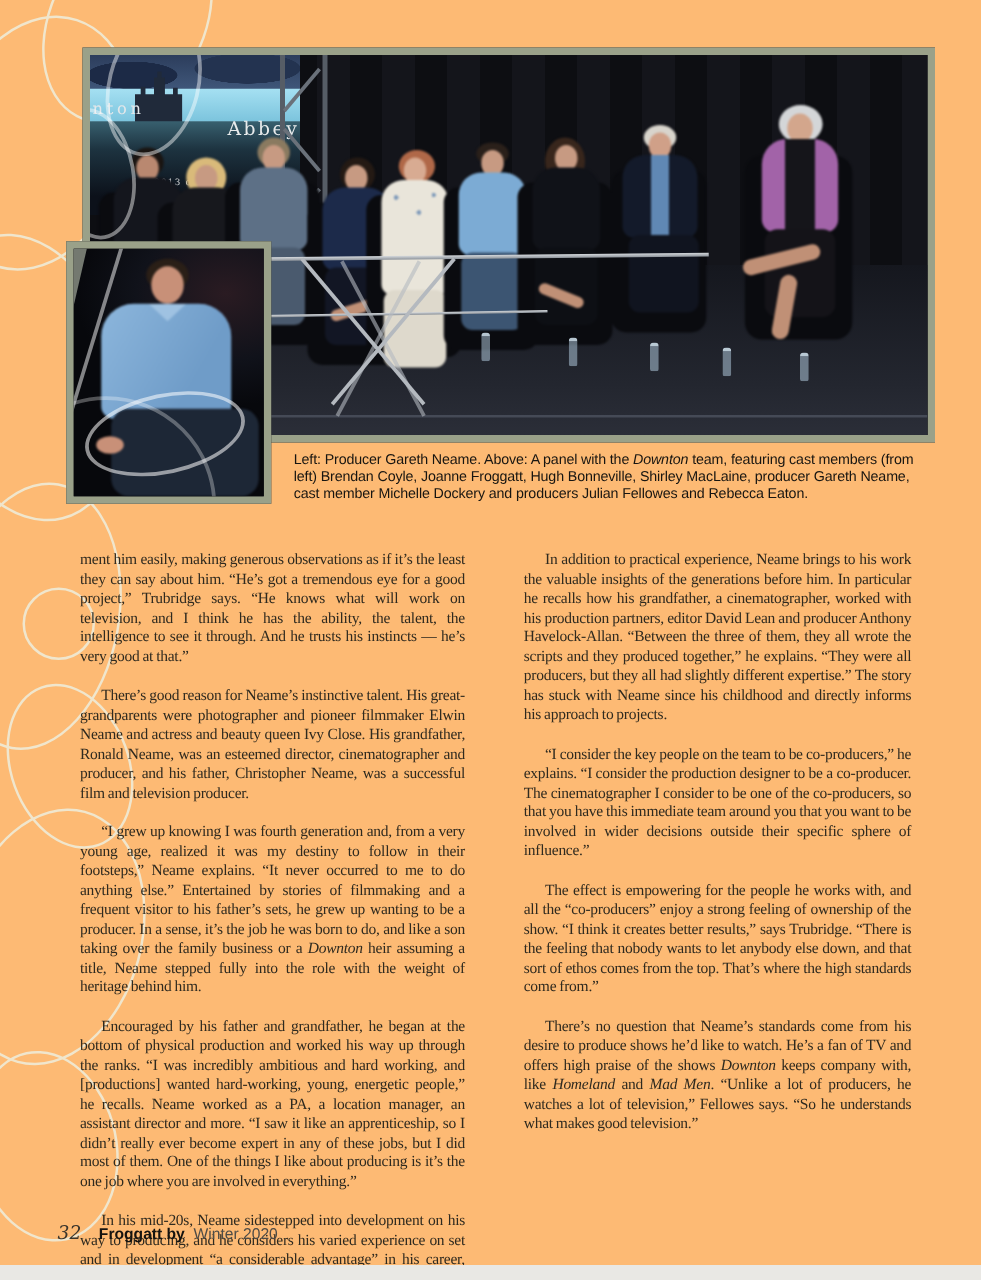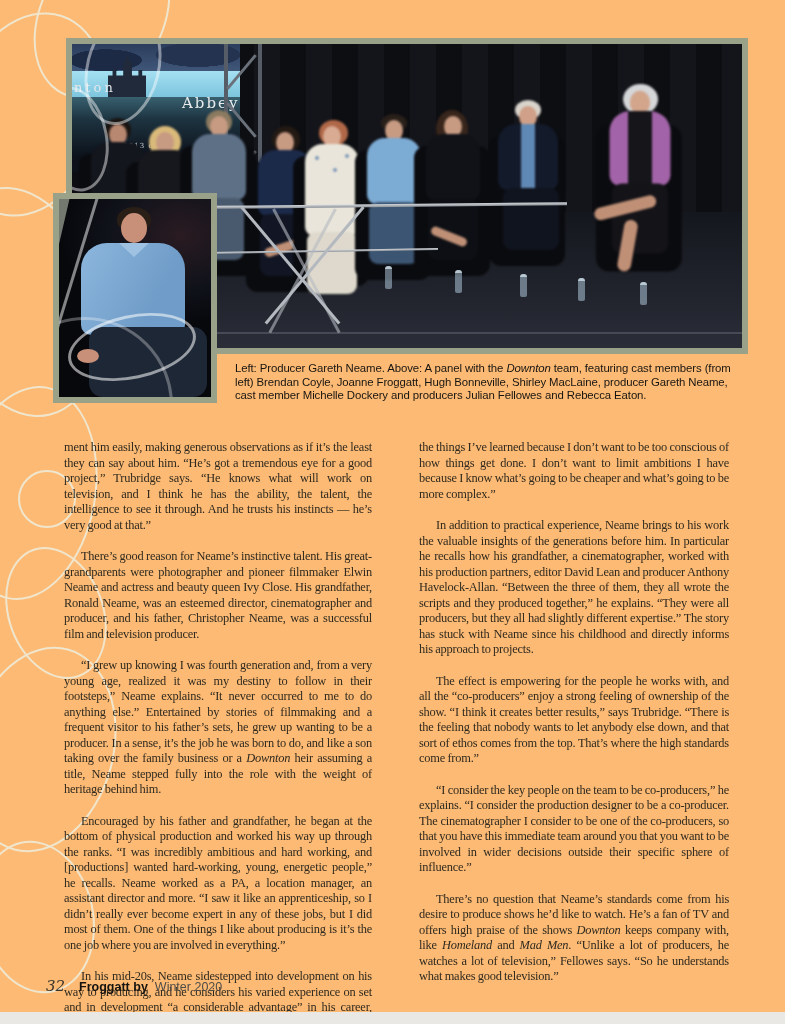--- a/index.html
+++ b/index.html
@@ -244,24 +244,23 @@
   <div class="caption"><span>Left: Producer Gareth Neame. Above: A panel with the </span><i>Downton</i><span> team, featuring cast members (from left) Brendan Coyle, Joanne Froggatt, Hugh Bonneville, Shirley MacLaine, producer Gareth Neame, cast member Michelle Dockery and producers Julian Fellowes and Rebecca Eaton.</span></div>
 
   <div class="col col-left">
       <p class="ni"><span>ment him easily, making generous observations as if it’s the least they can say about him. “He’s got a tremendous eye for a good project,” Trubridge says. “He knows what will work on television, and I think he has the ability, the talent, the intelligence to see it through. And he trusts his instincts — he’s very good at that.”</span></p>
       <p><span>There’s good reason for Neame’s instinctive talent. His great-grandparents were photographer and pioneer filmmaker Elwin Neame and actress and beauty queen Ivy Close. His grandfather, Ronald Neame, was an esteemed director, cinematographer and producer, and his father, Christopher Neame, was a successful film and television producer.</span></p>
       <p><span>“I grew up knowing I was fourth generation and, from a very young age, realized it was my destiny to follow in their footsteps,” Neame explains. “It never occurred to me to do anything else.” Entertained by stories of filmmaking and a frequent visitor to his father’s sets, he grew up wanting to be a producer. In a sense, it’s the job he was born to do, and like a son taking over the family business or a </span><i>Downton</i><span> heir assuming a title, Neame stepped fully into the role with the weight of heritage behind him.</span></p>
       <p><span>Encouraged by his father and grandfather, he began at the bottom of physical production and worked his way up through the ranks. “I was incredibly ambitious and hard working, and [productions] wanted hard-working, young, energetic people,” he recalls. Neame worked as a PA, a location manager, an assistant director and more. “I saw it like an apprenticeship, so I didn’t really ever become expert in any of these jobs, but I did most of them. One of the things I like about producing is it’s the one job where you are involved in everything.”</span></p>
       <p><span>In his mid-20s, Neame sidestepped into development on his way to producing, and he considers his varied experience on set and in development “a considerable advantage” in his career, although he admits a downside. “Some producers have no understanding of [physical production] and therefore, they can ask for the world,” he laughs. “I’ve had to try to forget a lot of</span></p>
     </div>
   <div class="col col-right">
-      <p class="ni"><span>the things I’ve learned because I don’t want to be too conscious of how things get done. I don’t want to limit ambitions I have because I know what’s going to be cheaper and what’s going to be more complex.”</span></p>
       <p><span>In addition to practical experience, Neame brings to his work the valuable insights of the generations before him. In particular he recalls how his grandfather, a cinematographer, worked with his production partners, editor David Lean and producer Anthony Havelock-Allan. “Between the three of them, they all wrote the scripts and they produced together,” he explains. “They were all producers, but they all had slightly different expertise.” The story has stuck with Neame since his childhood and directly informs his approach to projects.</span></p>
+      <p><span>“I consider the key people on the team to be co-producers,” he explains. “I consider the production designer to be a co-producer. The cinematographer I consider to be one of the co-producers, so that you have this immediate team around you that you want to be involved in wider decisions outside their specific sphere of influence.”</span></p>
       <p><span>The effect is empowering for the people he works with, and all the “co-producers” enjoy a strong feeling of ownership of the show. “I think it creates better results,” says Trubridge. “There is the feeling that nobody wants to let anybody else down, and that sort of ethos comes from the top. That’s where the high standards come from.”</span></p>
-      <p><span>“I consider the key people on the team to be co-producers,” he explains. “I consider the production designer to be a co-producer. The cinematographer I consider to be one of the co-producers, so that you have this immediate team around you that you want to be involved in wider decisions outside their specific sphere of influence.”</span></p>
       <p><span>There’s no question that Neame’s standards come from his desire to produce shows he’d like to watch. He’s a fan of TV and offers high praise of the shows </span><i>Downton</i><span> keeps company with, like </span><i>Homeland</i><span> and </span><i>Mad Men</i><span>. “Unlike a lot of producers, he watches a lot of television,” Fellowes says. “So he understands what makes good television.”</span></p>
     </div>
 
   <div class="footer">
     <span class="pgnum">32</span>
     <span class="mag">Froggatt by</span>
     <span class="issue">Winter 2020</span>
   </div>
 
   <div class="bottom-strip"></div>

